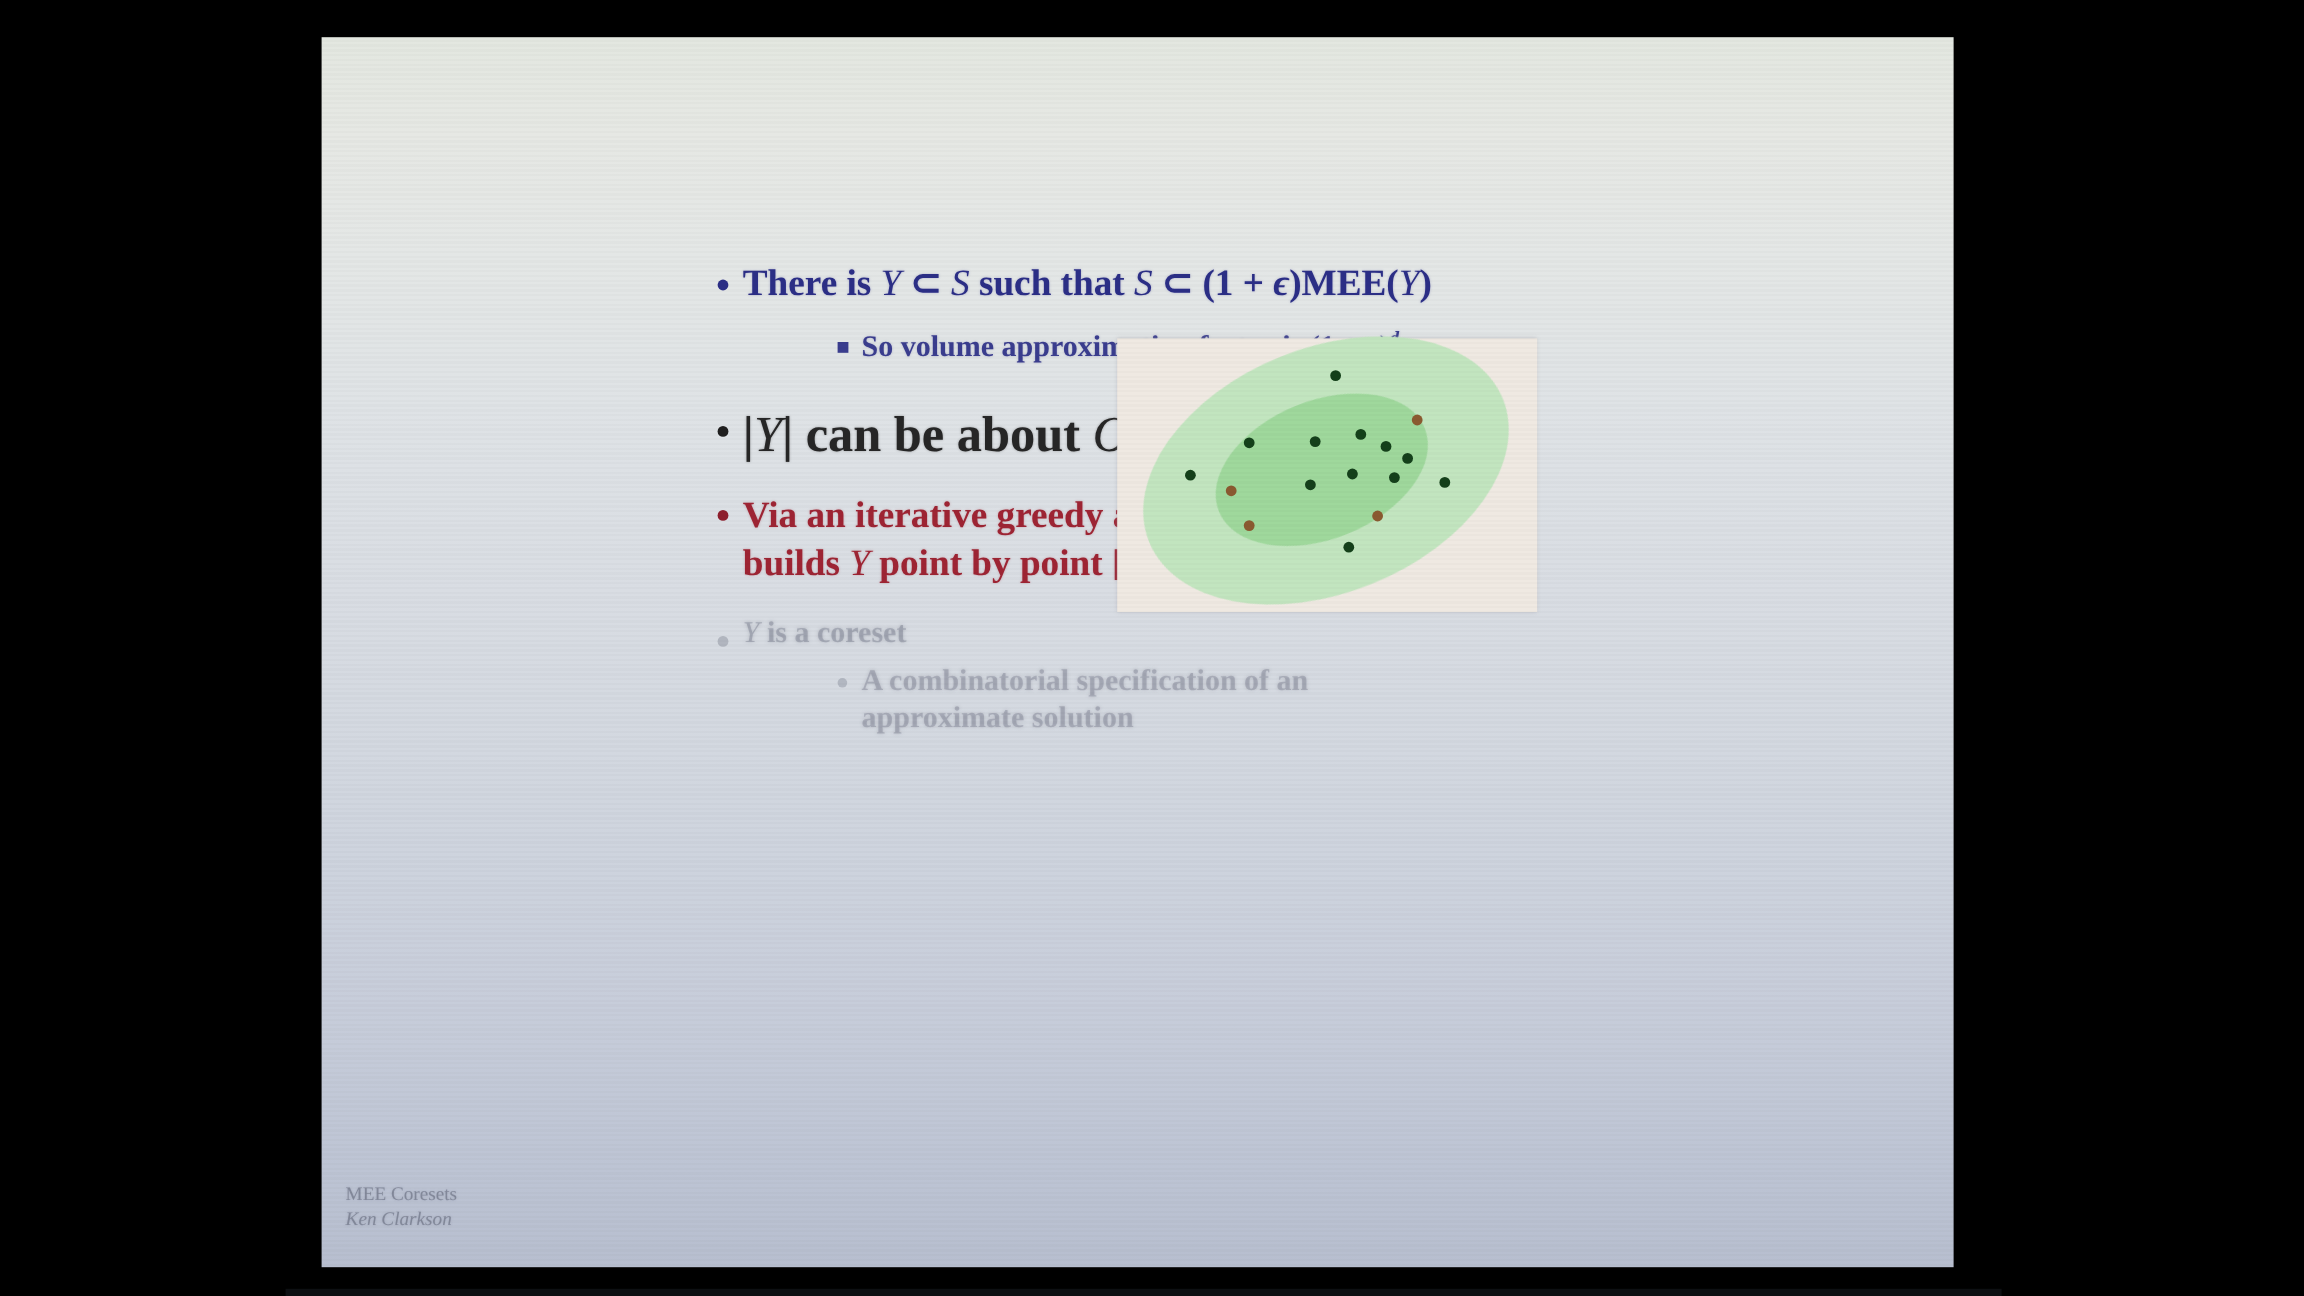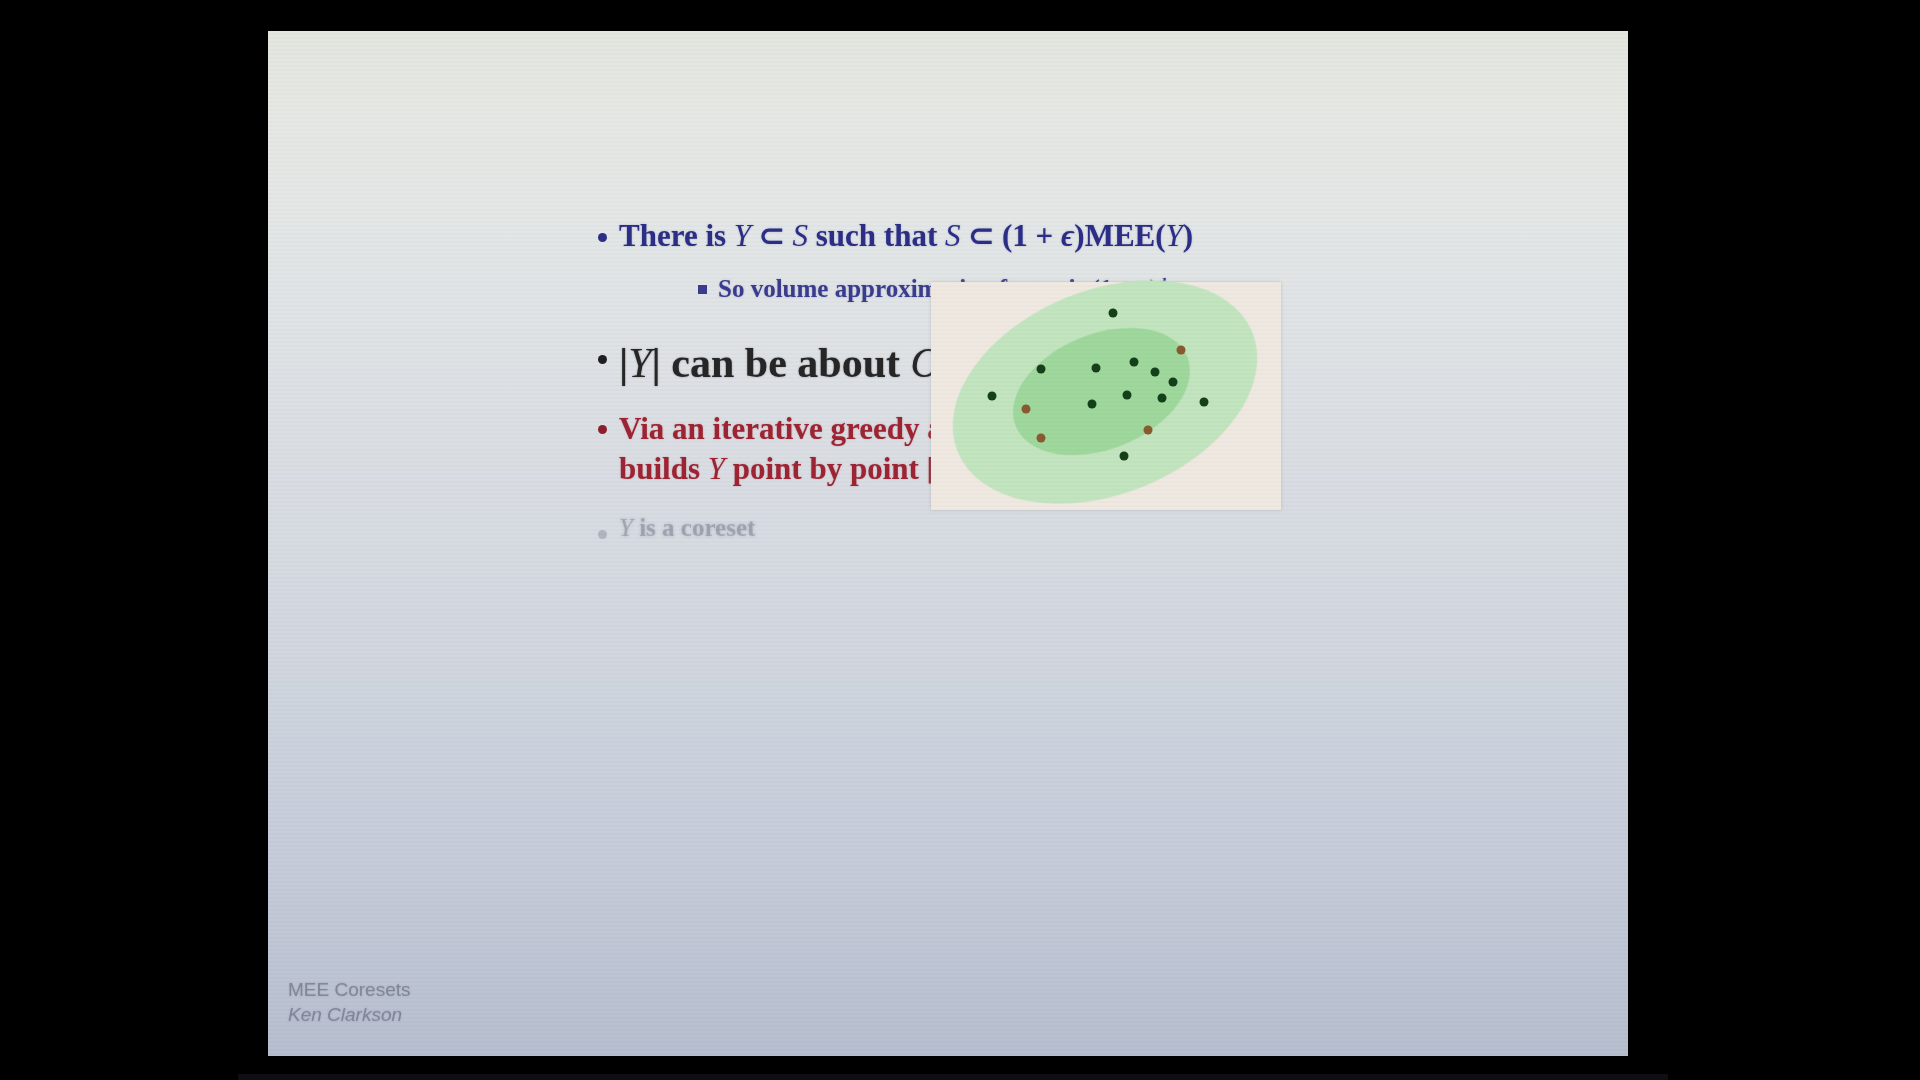--- a/index.html
+++ b/index.html
@@ -210,22 +210,22 @@
     filter: blur(0.35px);
   }
   .pt.green { background: #14401a; }
   .pt.red { background: #8a5a30; }
 
   
   #footer-left {
     position: absolute;
     left: 20px;
     bottom: 28px;
-    font-family: Liberation Sans, sans-serif;
-    font-size: 19px;
+    font-family: Liberation Serif, serif;
+    font-size: 16px;
     line-height: 1.35;
     color: rgba(96,102,120,0.55);
     text-shadow: 0 0 2px rgba(120,126,144,0.4);
   }
   #footer-left .line2 { font-style: italic; }
   #page-number {
     position: absolute;
     left: 0;
     right: 0;
     bottom: 25px;
@@ -272,20 +272,24 @@
     <div class="bullet" id="b3">
       <span class="dot"></span>
       <span class="btext"><span>Via an iterative greedy algorithm that builds </span><i>Y</i><span> point by point [K][KY]</span></span>
     </div>
 
     <div class="bullet" id="b4">
       <span class="dot"></span>
       <span class="btext"><i>Y</i><span> is a coreset</span></span>
     </div>
 
+    <div class="bullet" id="b4s">
+      <span class="dot"></span>
+      <span class="btext">A combinatorial specification of an approximate solution</span>
+    </div>
 
     <div id="figure">
       <div class="ellipse" id="ell-outer"></div>
       <div class="ellipse" id="ell-inner"></div>
       <div id="points-layer">
           <div class="pt green" style="left: 52%; top: 13.5%;"></div>
           <div class="pt green" style="left: 31.5%; top: 38%;"></div>
           <div class="pt green" style="left: 47%; top: 37.5%;"></div>
           <div class="pt green" style="left: 58%; top: 35%;"></div>
           <div class="pt green" style="left: 64%; top: 39.5%;"></div>

